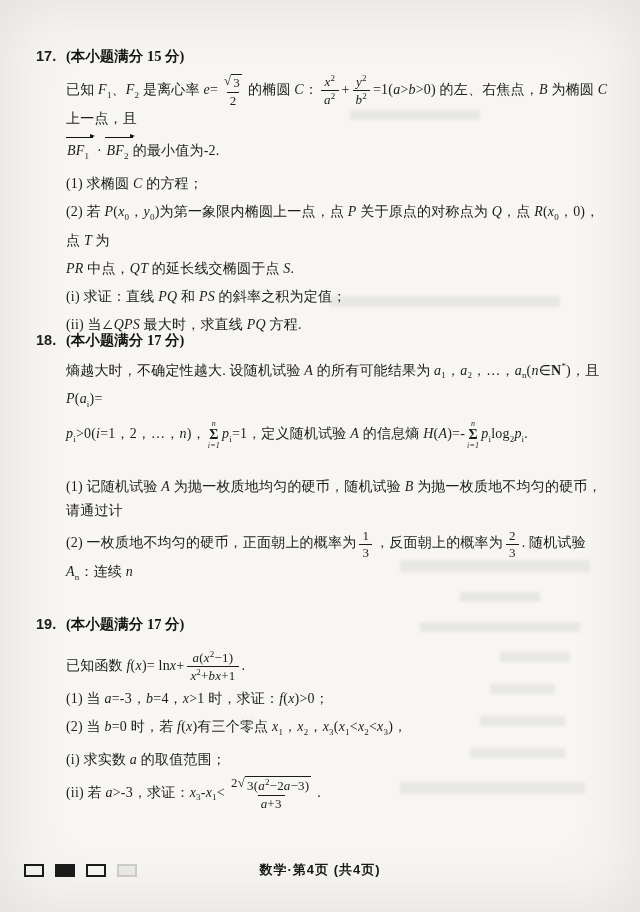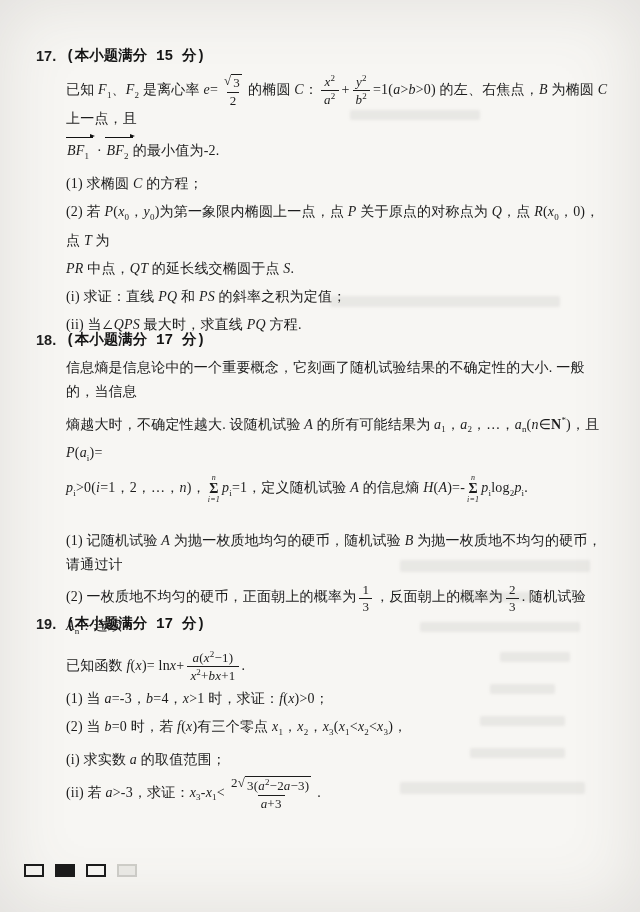--- a/index.html
+++ b/index.html
@@ -4,21 +4,21 @@
 <style>
   html,body{margin:0;padding:0;background:#dcdad6;}
   .page{
     position:relative;width:640px;height:912px;margin:0 auto;
     background:#f7f6f3;
     box-shadow:inset 0 0 70px rgba(90,85,75,.14);
     font-family:"Liberation Serif",serif;
     color:#1c1c1c;overflow:hidden;
   }
   .q{position:absolute;left:0;width:100%;box-sizing:border-box;padding-left:66px;padding-right:30px;}
-  .q-head{font-weight:bold;font-size:14.5px;line-height:24px;font-family:Liberation Mono, monospace;color:#151515;}
+  .q-head{font-weight:bold;font-size:14.5px;line-height:24px;font-family:Liberation Serif, serif;color:#151515;}
   .q-num{position:absolute;left:36px;top:0;font-weight:bold;font-size:14.5px;line-height:24px;font-family:"Liberation Sans",sans-serif;}
   .line{font-size:14px;line-height:24px;padding:2px 0;letter-spacing:.2px;}
   .rt{font-family:"Liberation Serif",serif;}
   .v{font-family:"Liberation Serif",serif;font-style:italic;}
   .bv{font-family:"Liberation Serif",serif;font-weight:bold;}
   sub,sup{font-size:9px;font-family:"Liberation Serif",serif;}
   .frac{display:inline-flex;flex-direction:column;align-items:center;vertical-align:middle;margin:0 3px;line-height:1.05;font-size:13px;}
   .fn{display:block;padding:0 3px 1px;}
   .fd{display:block;border-top:1.2px solid #1c1c1c;padding:1px 3px 0;}
   .sqrt{display:inline-flex;align-items:flex-start;}
@@ -66,21 +66,20 @@
     <div class="line"><span class="rt">(1) 求椭圆 </span><span class="v">C</span><span class="rt"> 的方程；</span></div>
     <div class="line"><span class="rt">(2) 若 </span><span class="v">P</span><span class="rt">(</span><span class="v">x</span><sub>0</sub><span class="rt">，</span><span class="v">y</span><sub>0</sub><span class="rt">)为第一象限内椭圆上一点，点 </span><span class="v">P</span><span class="rt"> 关于原点的对称点为 </span><span class="v">Q</span><span class="rt">，点 </span><span class="v">R</span><span class="rt">(</span><span class="v">x</span><sub>0</sub><span class="rt">，0)，点 </span><span class="v">T</span><span class="rt"> 为</span></div>
     <div class="line"><span class="v">PR</span><span class="rt"> 中点，</span><span class="v">QT</span><span class="rt"> 的延长线交椭圆于点 </span><span class="v">S</span><span class="rt">.</span></div>
     <div class="line"><span class="rt">(i) 求证：直线 </span><span class="v">PQ</span><span class="rt"> 和 </span><span class="v">PS</span><span class="rt"> 的斜率之积为定值；</span></div>
     <div class="line"><span class="rt">(ii) 当∠</span><span class="v">QPS</span><span class="rt"> 最大时，求直线 </span><span class="v">PQ</span><span class="rt"> 方程.</span></div>
   </section>
 
   <section class="q" style="top:328px;">
     <span class="q-num">18.</span>
     <div class="q-head">(本小题满分 17 分)</div>
-    <div class="line" style="margin-top:2px;"><span class="rt">信息熵是信息论中的一个重要概念，它刻画了随机试验结果的不确定性的大小. 一般的，当信息</span></div>
     <div class="line"><span class="rt">熵越大时，不确定性越大. 设随机试验 </span><span class="v">A</span><span class="rt"> 的所有可能结果为 </span><span class="v">a</span><sub>1</sub><span class="rt">，</span><span class="v">a</span><sub>2</sub><span class="rt">，…，</span><span class="v">a</span><sub>n</sub><span class="rt">(</span><span class="v">n</span><span class="rt">∈</span><span class="bv">N</span><sup>*</sup><span class="rt">)，且 </span><span class="v">P</span><span class="rt">(</span><span class="v">a</span><sub>i</sub><span class="rt">)=</span></div>
     <div class="line"><span class="v">p</span><sub>i</sub><span class="rt">&gt;0(</span><span class="v">i</span><span class="rt">=1，2，…，</span><span class="v">n</span><span class="rt">)，</span><span class="sum">
           <span class="sum-top">n</span>
           <span class="sum-sig">Σ</span>
           <span class="sum-bot">i=1</span>
         </span><span class="v">p</span><sub>i</sub><span class="rt">=1，定义随机试验 </span><span class="v">A</span><span class="rt"> 的信息熵 </span><span class="v">H</span><span class="rt">(</span><span class="v">A</span><span class="rt">)=-</span><span class="sum">
           <span class="sum-top">n</span>
           <span class="sum-sig">Σ</span>
           <span class="sum-bot">i=1</span>
         </span><span class="v">p</span><sub>i</sub><span class="rt">log</span><sub>2</sub><span class="v">p</span><sub>i</sub><span class="rt">.</span></div>
@@ -124,15 +123,16 @@
   <div class="bleed" style="left:470px;top:748px;width:95px;height:10px;"></div>
   <div class="bleed" style="left:400px;top:782px;width:185px;height:12px;"></div>
 
   <div class="footer">
     <div class="marks">
       <span class="sq sq-outline"></span>
       <span class="sq sq-filled"></span>
       <span class="sq sq-outline"></span>
       <span class="sq sq-faint"></span>
     </div>
+    <div class="footer-label">数学·第4页 (共4页)</div>
   </div>
 
 </div>
 
 </body></html>

